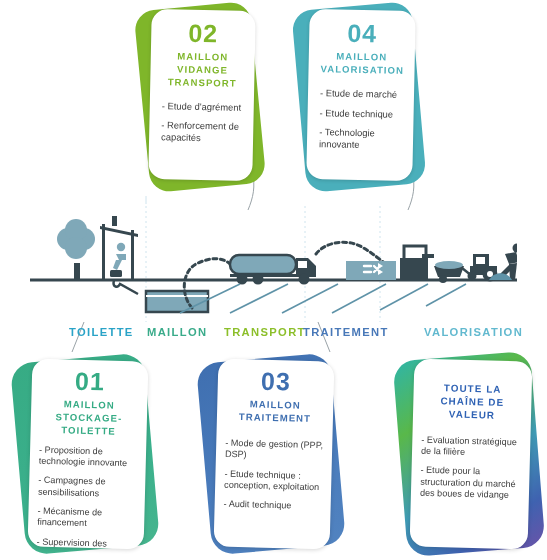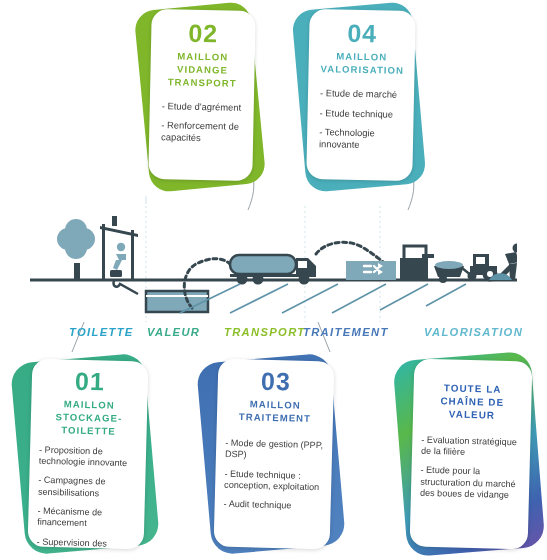--- a/index.html
+++ b/index.html
@@ -124,21 +124,20 @@
   
   #labels{
     position:absolute;left:0;top:326px;width:547px;height:18px;
   }
   .lbl{
     position:absolute;
     font-size:11.2px;
     font-weight:bold;
     letter-spacing:1.35px;
     white-space:nowrap;
-    font-style:italic;
   }
   #lbl0{left:69px;color:#2aa3c7;}
   #lbl1{left:147px;color:#3aab8a;}
   #lbl2{left:224px;color:#8cbf2a;}
   #lbl3{left:303px;color:#4878b8;}
   #lbl4{left:424px;color:#62b9cf;}
 
   
   #connectors{position:absolute;left:0;top:0;width:547px;height:560px;pointer-events:none;}
 </style>
@@ -277,21 +276,21 @@
         <line x1="302" y1="105" x2="356" y2="76"></line>
         <line x1="350" y1="102" x2="398" y2="76"></line>
         <line x1="396" y1="98" x2="436" y2="76"></line>
       </g>
       <path d="M459 72 C 465 62, 478 64, 482 72 Z" fill="#5f93a8"></path>
     </svg>
   </div>
 
   <div id="labels">
     <div class="lbl" id="lbl0">TOILETTE</div>
-    <div class="lbl" id="lbl1">VALEUR</div>
+    <div class="lbl" id="lbl1">MAILLON</div>
     <div class="lbl" id="lbl2">TRANSPORT</div>
     <div class="lbl" id="lbl3">TRAITEMENT</div>
     <div class="lbl" id="lbl4">VALORISATION</div>
   </div>
 
   <div class="card" id="card01">
     <div class="backing"></div>
     <div class="face">
       <div class="inner">
         <div class="num">01</div>

